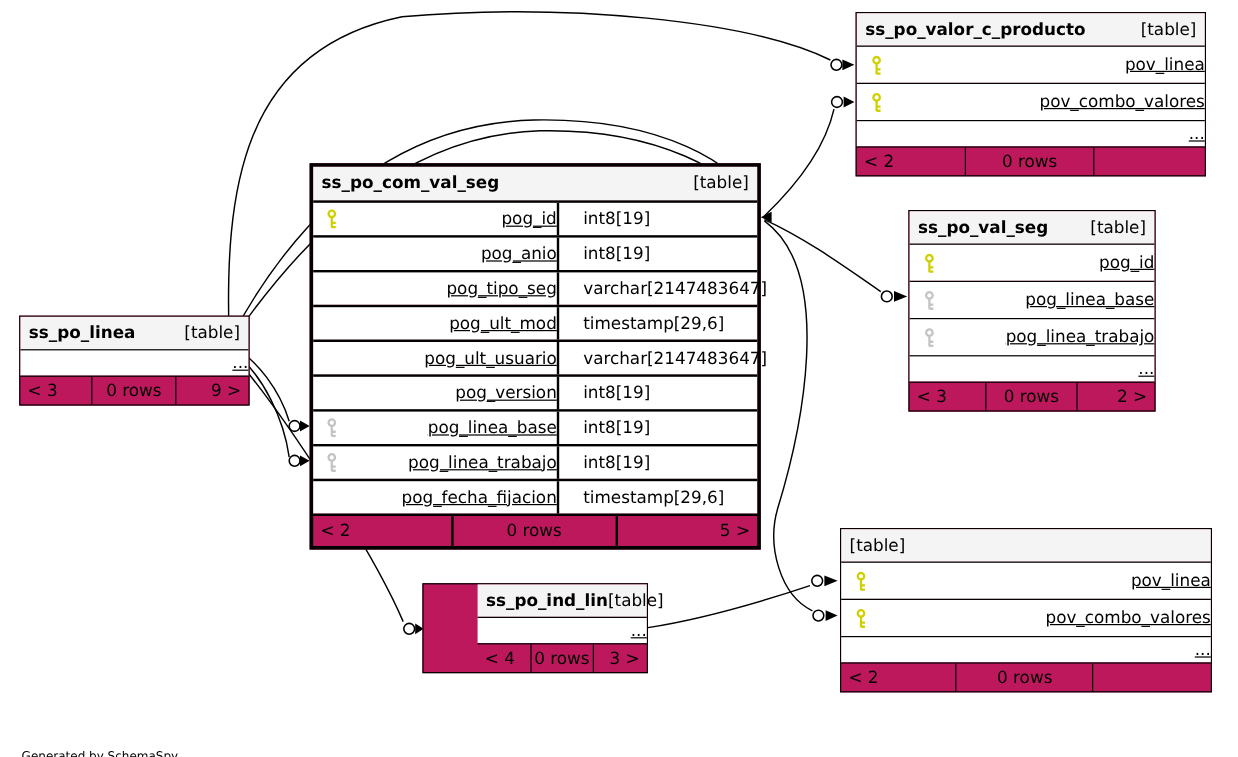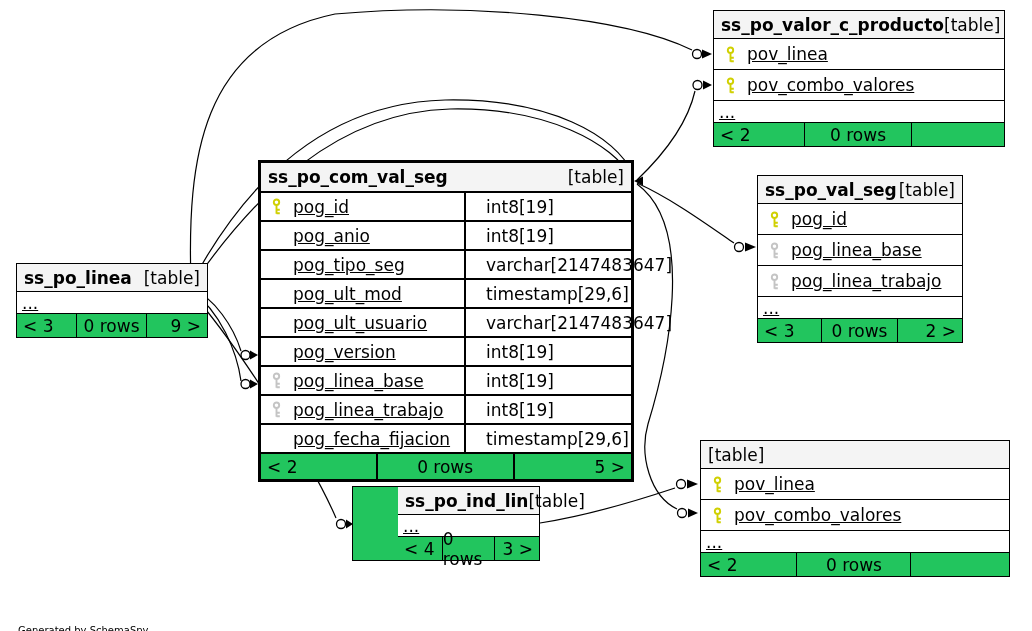--- a/index.html
+++ b/index.html
@@ -9,23 +9,24 @@
     background: #ffffff;
     font-family: "DejaVu Sans", "Liberation Sans", sans-serif;
     color: #000;
     overflow: hidden;
   }
   svg.edges { position: absolute; left: 0; top: 0; z-index: 1; }
   #tables { position: absolute; left: 0; top: 0; z-index: 2; }
 
   .tbl {
     position: absolute;
-    background: #22c55e;
+    background: #be185d;
     border: 1px solid #000;
-    font-size: 17px;
+    font-size: 14px;
+    text-align: right;
   }
   .tbl.focus { border: 3px solid #000; }
 
   .thead {
     display: flex; justify-content: space-between; align-items: center;
     background: #f4f4f4; height: 27px; padding: 0 7px;
   }
   .focus .thead { height: 28px; }
   .tname { font-weight: bold; }
   .ttag  { font-weight: normal; }
@@ -179,21 +180,21 @@
       </div>
       <div class="trow ell">
         <span class="cname">...</span>
       </div>
       <div class="tfoot">
         <span class="fl">&lt; 3</span>
         <span class="fc">0 rows</span>
         <span class="fr">9 &gt;</span>
       </div>
     </div>
-    <div class="tbl focus" style="left: 258px; top: 136px; width: 376px; margin-top: 24px;">
+    <div class="tbl focus" style="left: 258px; top: 136px; width: 376px;">
       <div class="thead">
         <span class="tname">ss_po_com_val_seg</span>
         <span class="ttag">[table]</span>
       </div>
       <div class="trow">
         <span class="kicon">
           <svg width="11" height="17" viewBox="0 0 11 17">
             <g fill="none" stroke="#d0d000" stroke-width="1.9">
               <circle cx="5.5" cy="4.2" r="2.7"></circle>
               <path d="M5.5 6.9 V15.8 M5.5 11.8 H8.8 M5.5 15.3 H8.8"></path>

